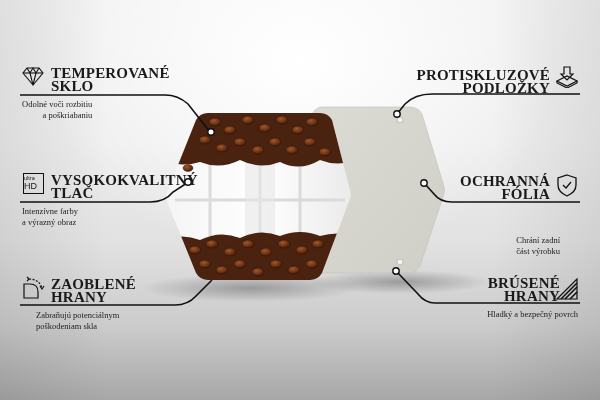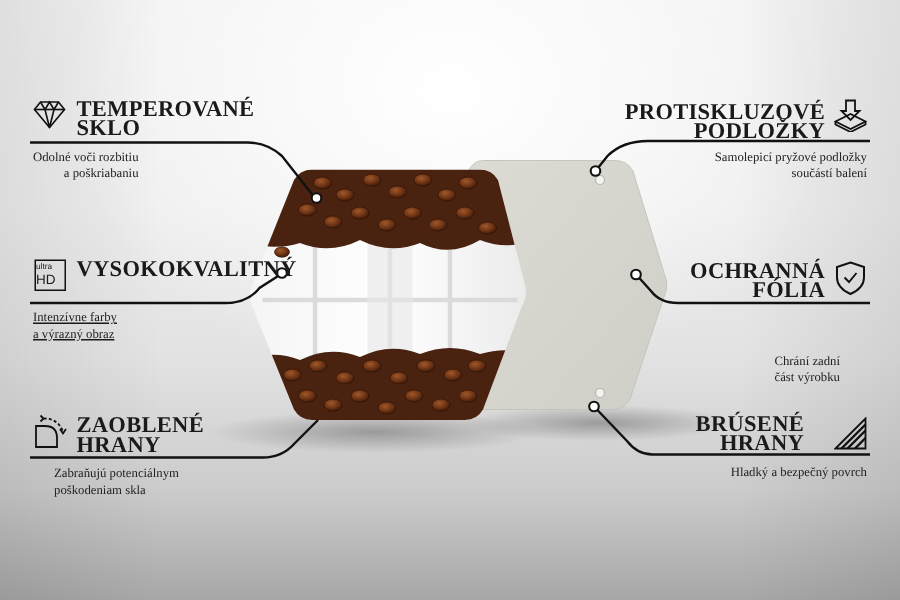--- a/index.html
+++ b/index.html
@@ -154,22 +154,23 @@
   </div>
 </div>
 
 <div class="callout left" style="left:20px; top:173px;">
   <div class="icon" style="left:3px; top:0; width:19px; height:19px; border:1.3px solid #111; text-align:left; font-family:'Liberation Sans',sans-serif;">
     <div style="font-size:5.5px; line-height:7px; margin-top:1px;">ultra</div>
     <div style="font-size:9px; line-height:9px;">HD</div>
   </div>
   <div style="position:absolute; left:31px; top:1px;">
     <div class="title">VYSOKOKVALITNÝ</div>
-  </div>
-  <div style="position:absolute; left:2px; top:33px;text-decoration:underline;">
+    <div class="title">TLAČ</div>
+  </div>
+  <div style="position:absolute; left:2px; top:33px;">
     <div class="desc">Intenzívne farby</div>
     <div class="desc">a výrazný obraz</div>
   </div>
 </div>
 
 <div class="callout left" style="left:20px; top:276px;">
   <svg class="icon" style="left:2px; top:0;" width="24" height="24" viewBox="0 0 24 24">
     <g fill="none" stroke="#111" stroke-width="1.2">
       <path d="M2,22 L2,8 L8,8 Q16,8 16,16 L16,22 Z"></path>
       <path d="M7,3 Q17,3 20,12" stroke-dasharray="2,1.5"></path>
@@ -192,24 +193,20 @@
     <g fill="none" stroke="#111" stroke-width="1.2">
       <path d="M8,1 L14,1 L14,8 L17,8 L11,14 L5,8 L8,8 Z"></path>
       <path d="M1,15 L11,10 L21,15 L11,20 Z"></path>
       <path d="M1,15 L1,17 L11,22 L21,17 L21,15"></path>
     </g>
   </svg>
   <div style="position:absolute; right:30px; top:3px;font-family:Liberation Serif, serif;">
     <div class="title">PROTISKLUZOVÉ</div>
     <div class="title">PODLOŽKY</div>
   </div>
-  <div style="position:absolute; right:2px; top:33px;">
-    <div class="desc">Samolepicí pryžové podložky</div>
-    <div class="desc">součástí balení</div>
-  </div>
 </div>
 
 <div class="callout right" style="right:20px; top:174px; width:180px; height:60px;">
   <svg class="icon" style="right:3px; top:0;" width="20" height="23" viewBox="0 0 20 23">
     <g fill="none" stroke="#111" stroke-width="1.3">
       <path d="M10,1 L19,4 L19,11 Q19,18 10,22 Q1,18 1,11 L1,4 Z"></path>
       <path d="M6,11 L9,14 L14,8"></path>
     </g>
   </svg>
   <div style="position:absolute; right:30px; top:1px;">
@@ -224,20 +221,20 @@
 
 <div class="callout right" style="right:20px; top:276px; width:180px; height:50px;">
   <svg class="icon" style="right:2px; top:2px;" width="22" height="22" viewBox="0 0 22 22">
     <path d="M1,21 L21,1 L21,21 Z" fill="none" stroke="#111" stroke-width="1.2"></path>
     <g stroke="#111" stroke-width="1.6">
       <line x1="9" y1="21" x2="21" y2="9"></line>
       <line x1="14" y1="21" x2="21" y2="14"></line>
       <line x1="5" y1="21" x2="21" y2="5"></line>
     </g>
   </svg>
-  <div style="position:absolute; right:44px; top:1px;">
+  <div style="position:absolute; right:20px; top:1px;">
     <div class="title">BRÚSENÉ</div>
     <div class="title">HRANY</div>
   </div>
   <div style="position:absolute; right:2px; top:33px;">
     <div class="desc">Hladký a bezpečný povrch</div>
   </div>
 </div>
 
 </body></html>

